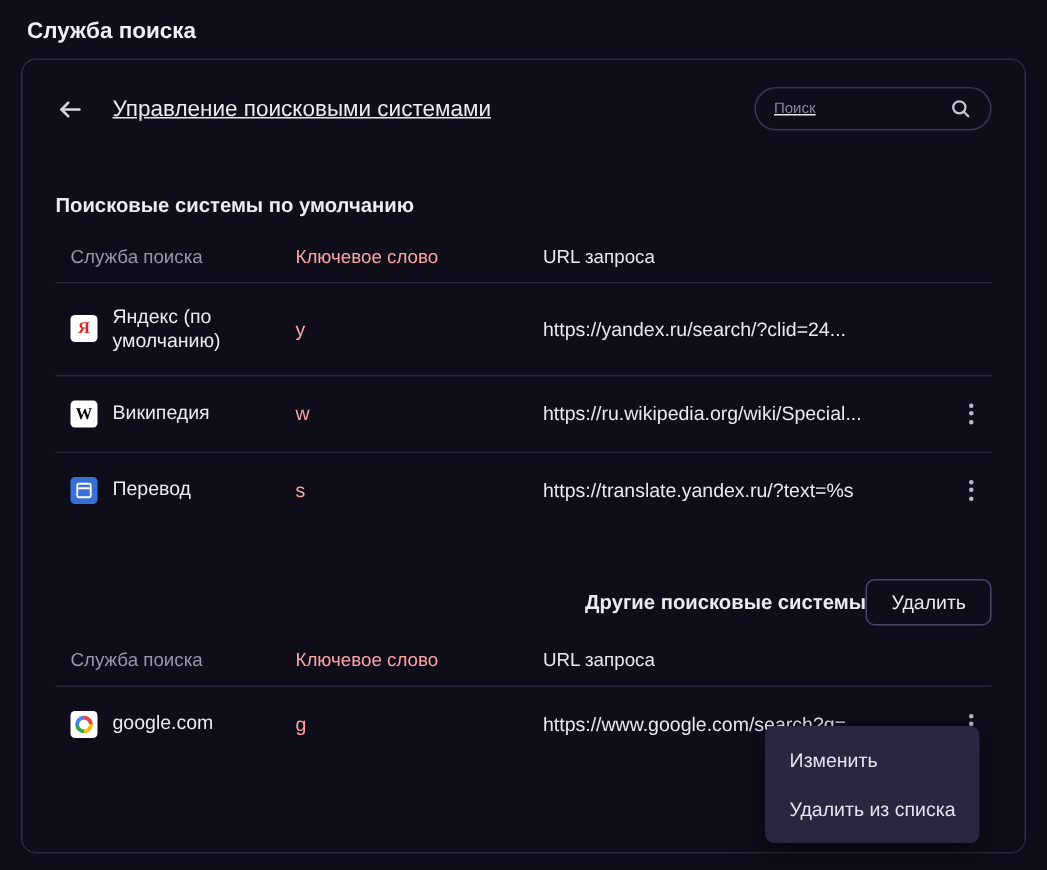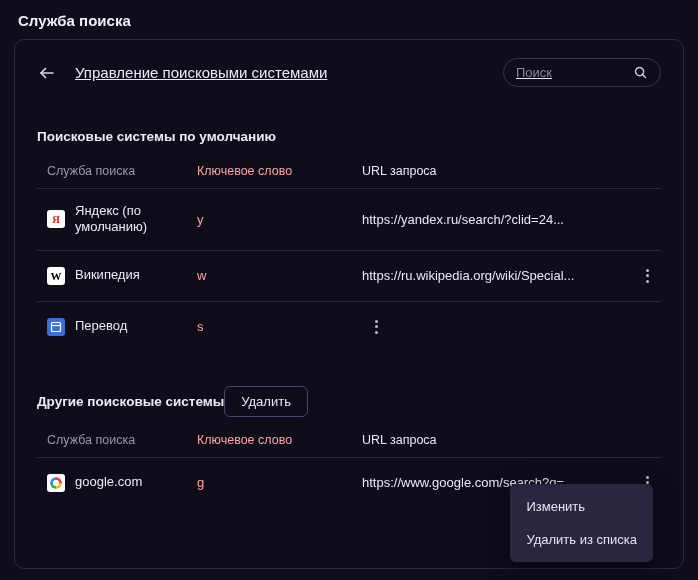--- a/index.html
+++ b/index.html
@@ -51,21 +51,21 @@
     border-radius: 18px;
     padding: 6px 12px;
     width: 158px;
     background: transparent;
   }
   .search-box input {
     background: transparent;
     border: none;
     outline: none;
     color: #c8c6d8;
-    font-size: 13px;
+    font-size: 10px;
     flex: 1;
     width: 100%;
   }
   .search-box input::placeholder { color: #8a87a0; }
   .search-icon { color: #c8c6d8; margin-left: 6px; display:flex; }
   .section-title {
     font-size: 13.5px;
     font-weight: 600;
     color: #ecebf2;
     margin-bottom: 14px;
@@ -110,21 +110,21 @@
             mask: radial-gradient(circle at center, transparent 3px, #000 3.5px);
   }
   .kebab {
     color: #bdbad0; cursor: pointer; padding: 4px;
     display:flex; flex-direction:column; gap:2.5px; align-items:center;
   }
   .kebab span{ width:3px; height:3px; border-radius:50%; background: currentColor; display:block;}
   .section2-head {
     display: flex;
     align-items: center;
-    justify-content: flex-start;
+    justify-content: flex-end;
     margin-top: 34px;
     margin-bottom: 10px;
   }
   .add-btn {
     border: 1px solid #4a4668;
     background: transparent;
     color: #e8e6f0;
     padding: 7px 16px;
     border-radius: 6px;
     font-size: 13px;
@@ -212,20 +212,21 @@
     <div class="col-name">
       <div class="favicon fav-trans">
         <svg width="12" height="12" viewBox="0 0 24 24" fill="none" stroke="#fff" stroke-width="2.4">
             <rect x="3" y="3" width="18" height="18" rx="2"></rect>
             <line x1="3" y1="9" x2="21" y2="9"></line>
           </svg>
       </div>
       <div class="engine-name">Перевод</div>
     </div>
     <div class="col-key">s</div>
+    <div class="col-url">https://translate.yandex.ru/?text=%s</div>
     <div class="col-act">
       <div class="kebab">
           <span></span>
           <span></span>
           <span></span>
         </div>
     </div>
   </div>
 
   <div class="section2-head">

